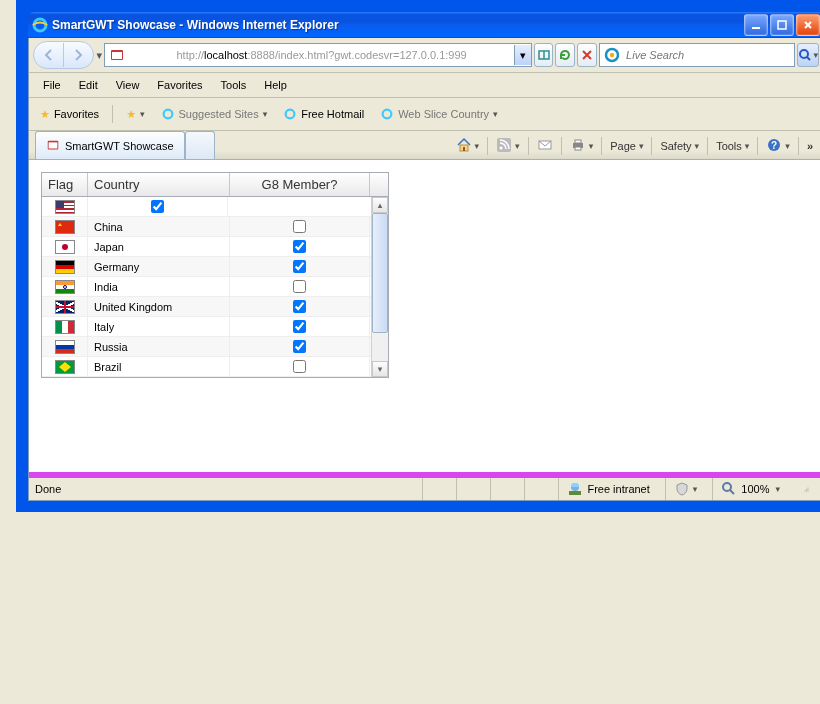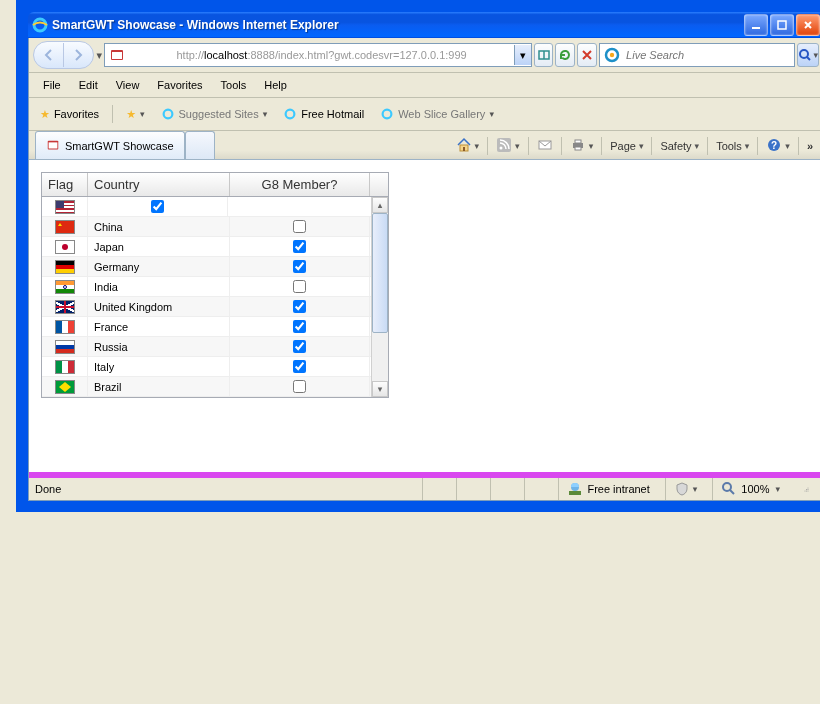--- a/index.html
+++ b/index.html
@@ -219,21 +219,21 @@
       <div class="favbtn">
         <span class="ie-small"><svg width="14" height="14" viewBox="0 0 16 16">
               <circle cx="8" cy="8" r="5" fill="none" stroke="#3cc9ff" stroke-width="2.5"></circle>
             </svg></span>
         <span>Free Hotmail</span>
       </div>
       <div class="favbtn gray">
         <span class="ie-small"><svg width="14" height="14" viewBox="0 0 16 16">
               <circle cx="8" cy="8" r="5" fill="none" stroke="#3cc9ff" stroke-width="2.5"></circle>
             </svg></span>
-        <span>Web Slice Gallery</span>
+        <span>Web Slice Country</span>
           <span class="chev">▾</span>
       </div>
     </div>
 
     <div class="tabbar">
       <div class="tab">
         <span><svg width="14" height="14" viewBox="0 0 16 16">
               <rect x="2" y="3" width="12" height="10" rx="1" fill="#c83737"></rect>
               <rect x="3" y="5" width="10" height="7" fill="#fff"></rect>
             </svg></span>
@@ -363,41 +363,32 @@
               <div class="gc flag">
                 <div class="flagbox flag-gb"></div>
               </div>
               <div class="gc country">United Kingdom</div>
               <div class="gc g8">
                 <input type="checkbox" checked="" style="">
               </div>
             </div>
             <div class="gr">
               <div class="gc flag">
-                <div class="flagbox flag-fr"></div>
-              </div>
-              <div class="gc country">France</div>
+                <div class="flagbox flag-it"></div>
+              </div>
+              <div class="gc country">Italy</div>
               <div class="gc g8">
                 <input type="checkbox" checked="" style="">
               </div>
             </div>
             <div class="gr">
               <div class="gc flag">
                 <div class="flagbox flag-ru"></div>
               </div>
               <div class="gc country">Russia</div>
-              <div class="gc g8">
-                <input type="checkbox" checked="" style="">
-              </div>
-            </div>
-            <div class="gr">
-              <div class="gc flag">
-                <div class="flagbox flag-it"></div>
-              </div>
-              <div class="gc country">Italy</div>
               <div class="gc g8">
                 <input type="checkbox" checked="" style="">
               </div>
             </div>
             <div class="gr">
               <div class="gc flag">
                 <div class="flagbox flag-br"></div>
               </div>
               <div class="gc country">Brazil</div>
               <div class="gc g8">

